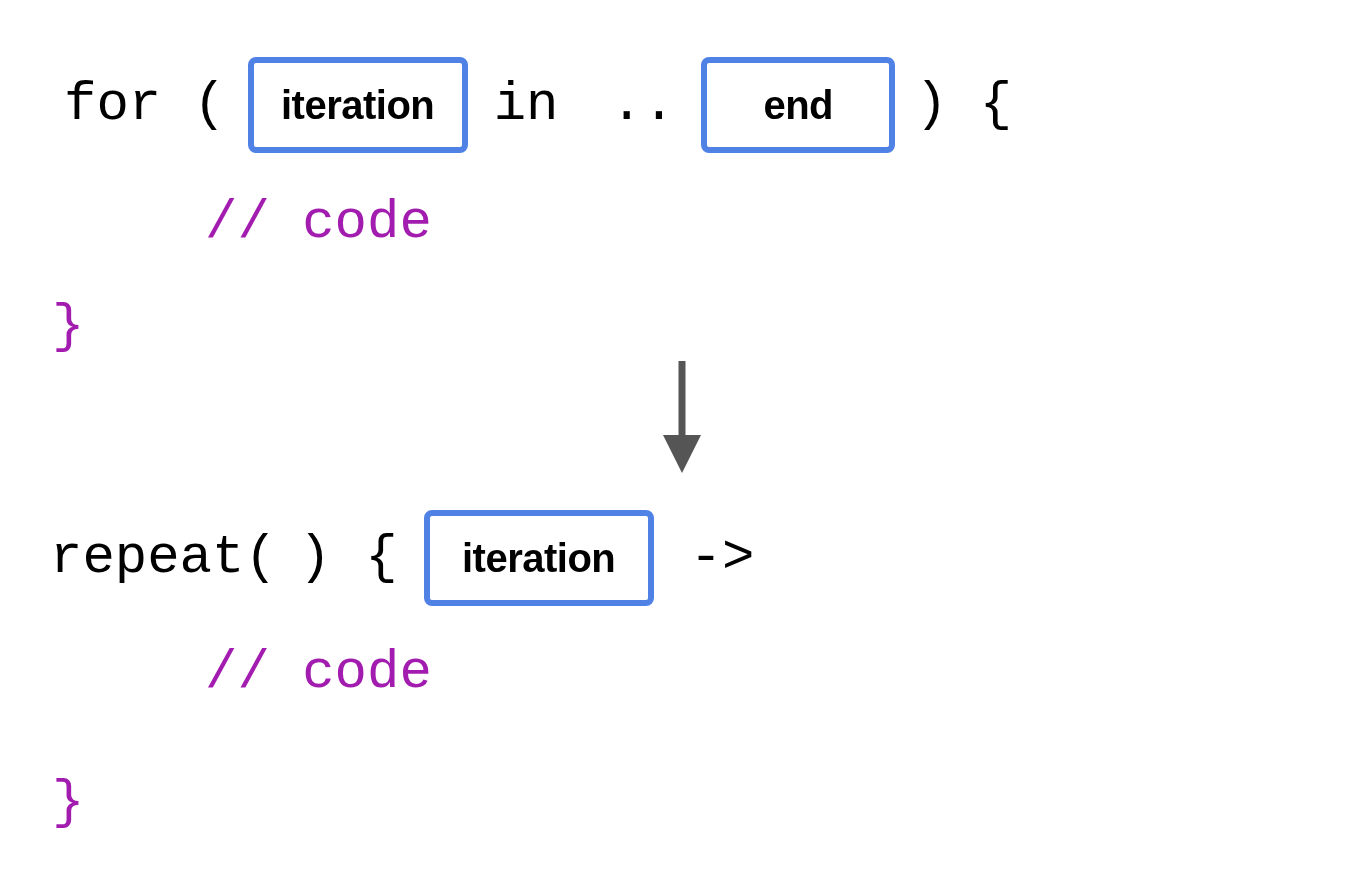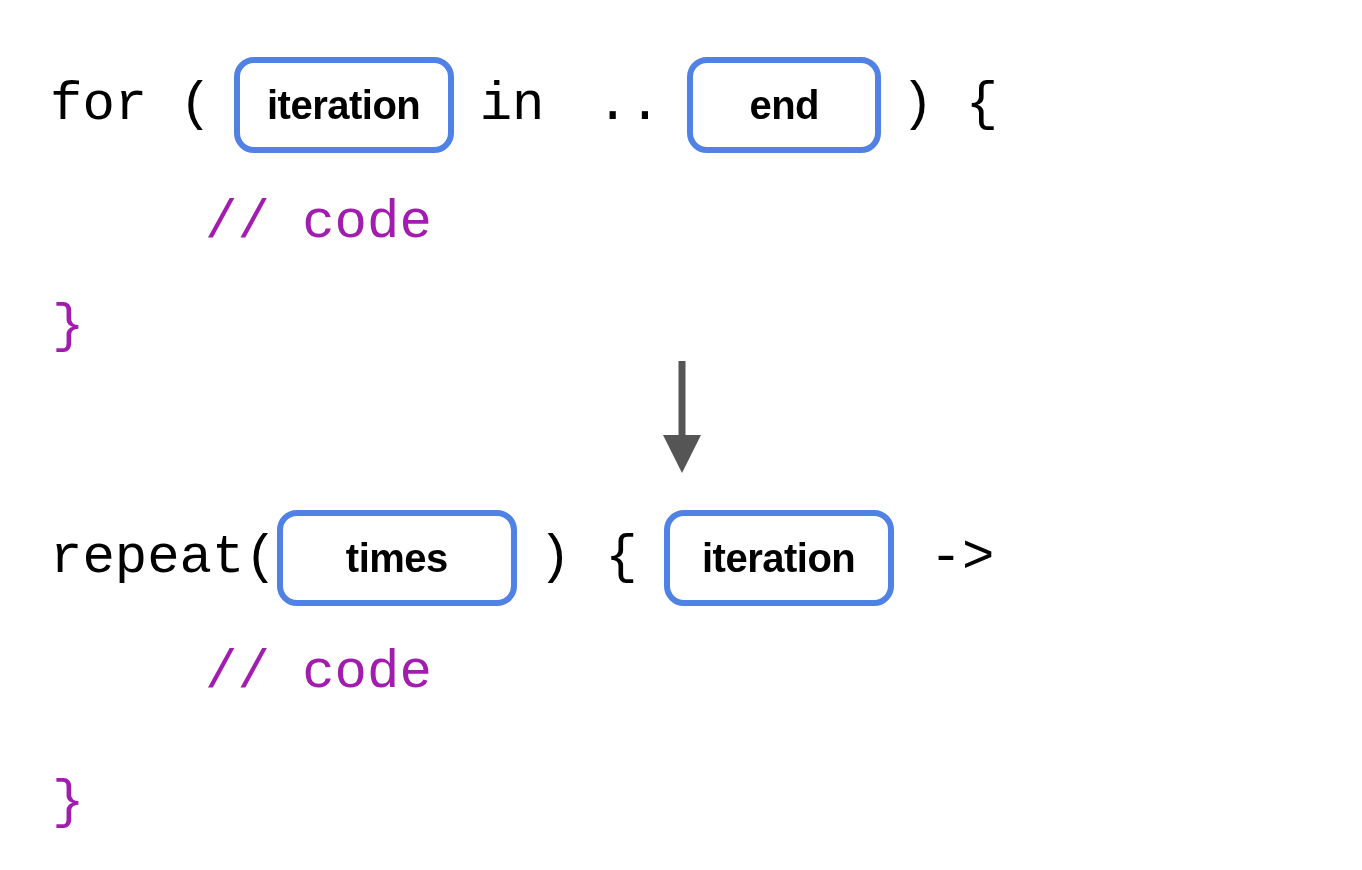--- a/index.html
+++ b/index.html
@@ -51,21 +51,21 @@
     line-height: 1;
   }
 
   
   .chip {
     display: inline-flex;
     align-items: center;
     justify-content: center;
     box-sizing: border-box;
     border: 6px solid #5082e6;
-    border-radius: 20px;
+    border-radius: 8px;
     background: #ffffff;
     height: 96px;
     font-family: "Liberation Sans", sans-serif;
     font-size: 40px;
     font-weight: 700;
     color: #000000;
     letter-spacing: -0.5px;
     line-height: 1;
     padding: 0 22px;
   }
@@ -85,21 +85,21 @@
   }
 
   
   .indent-comment { font-size: 54px; }
 </style>
 </head>
 <body>
 
 <div class="canvas">
 
-  <div class="line" style="left:50px; top:55px; height:100px;">
+  <div class="line" style="left:64px; top:55px; height:100px;">
     <span class="tok">for</span>
     <span class="tok" style="width:32px;"></span>
     <span class="tok">(</span>
     <span class="tok" style="width:22px;"></span>
     <span class="chip w-iteration">iteration</span>
     <span class="tok" style="width:26px;"></span>
     <span class="tok">in</span>
     <span class="tok" style="width:26px;"></span>
     <span class="tok" style="width:26px;"></span>
     <span class="tok">..</span>
@@ -117,21 +117,20 @@
 
   <div class="arrow-wrap">
     <svg width="64" height="125" viewBox="0 0 64 125" xmlns="http://www.w3.org/2000/svg">
       <line x1="32" y1="6" x2="32" y2="88" stroke="#555555" stroke-width="7"></line>
       <polygon points="32,118 13,80 51,80" fill="#555555"></polygon>
     </svg>
   </div>
 
   <div class="line" style="left:50px; top:508px; height:100px;">
     <span class="tok">repeat(</span>
-    <span class="chip w-times">times</span>
     <span class="tok" style="width:22px;"></span>
     <span class="tok">)</span>
     <span class="tok" style="width:34px;"></span>
     <span class="tok">{</span>
     <span class="tok" style="width:26px;"></span>
     <span class="chip w-iteration2">iteration</span>
     <span class="tok" style="width:36px;"></span>
     <span class="tok">-&gt;</span>
   </div>
 

